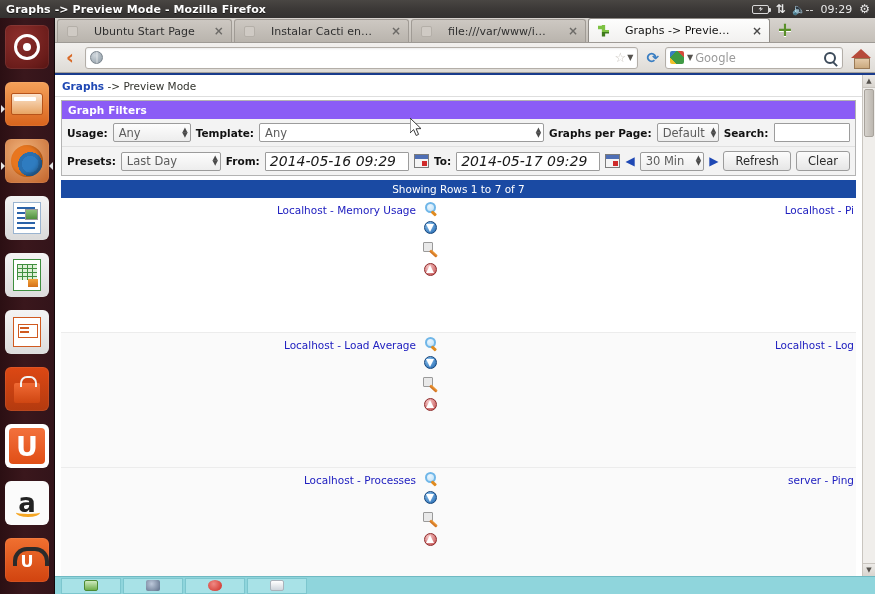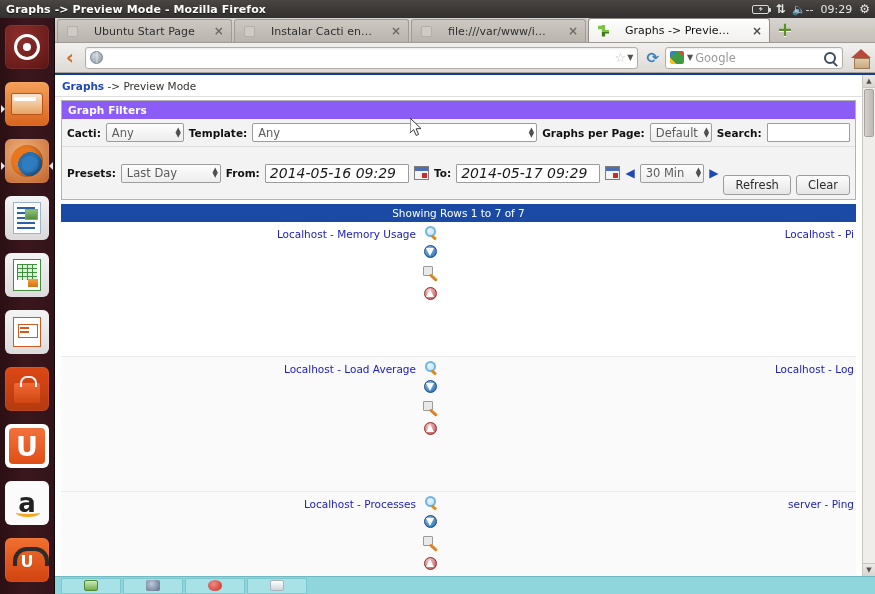--- a/index.html
+++ b/index.html
@@ -366,21 +366,21 @@
   .cal-icon::after {
     content: ""; position: absolute; right: 1px; bottom: 1px; width: 5px; height: 5px;
     background: #cf2a2a;
   }
   .arr-blue {
     color: #1f48b4; font-size: 12px; line-height: 1; font-weight: bold;
   }
   .fbtn {
     background: linear-gradient(#fcfcfc, #e6e6e6); border: 1px solid #9c9c9c;
     border-radius: 3px; font-size: 11.5px; color: #2b2b2b;
-    padding: 2px 11px; height: 20px; display: inline-flex; align-items: center; margin-top: 24px;
+    padding: 2px 11px; height: 20px; display: inline-flex; align-items: center;
   }
   .search-input {
     background: #fff; border: 1px solid #9c9c9c; height: 19px; flex: 1 1 auto;
     min-width: 40px;
   }
 
   .rows-bar {
     margin: 4px 6px 0 6px;
     background: #1a4aa3; color: #fff; text-align: center;
     font-size: 10.5px; padding: 3px 0; font-weight: normal;
@@ -597,21 +597,21 @@
 
         <div class="breadcrumb">
           <a href="#">Graphs</a><span class="sep"> -&gt; </span><span>Preview Mode</span>
         </div>
 
         <div class="filters-wrap">
           <div class="filters-box">
             <div class="filters-title">Graph Filters</div>
 
             <div class="filters-row r1">
-              <span class="flabel">Cacti:</span>
+              <span class="flabel">Usage:</span>
               <span class="fselect" style="width:78px">
                 <span>Any</span>
                 <span class="spin">
                     <span>▲</span>
                     <span>▼</span>
                   </span>
               </span>
               <span class="flabel">Template:</span>
               <span class="fselect" style="width:285px;background:#fff;color:#5c5c5c">
                 <span>Any</span>

